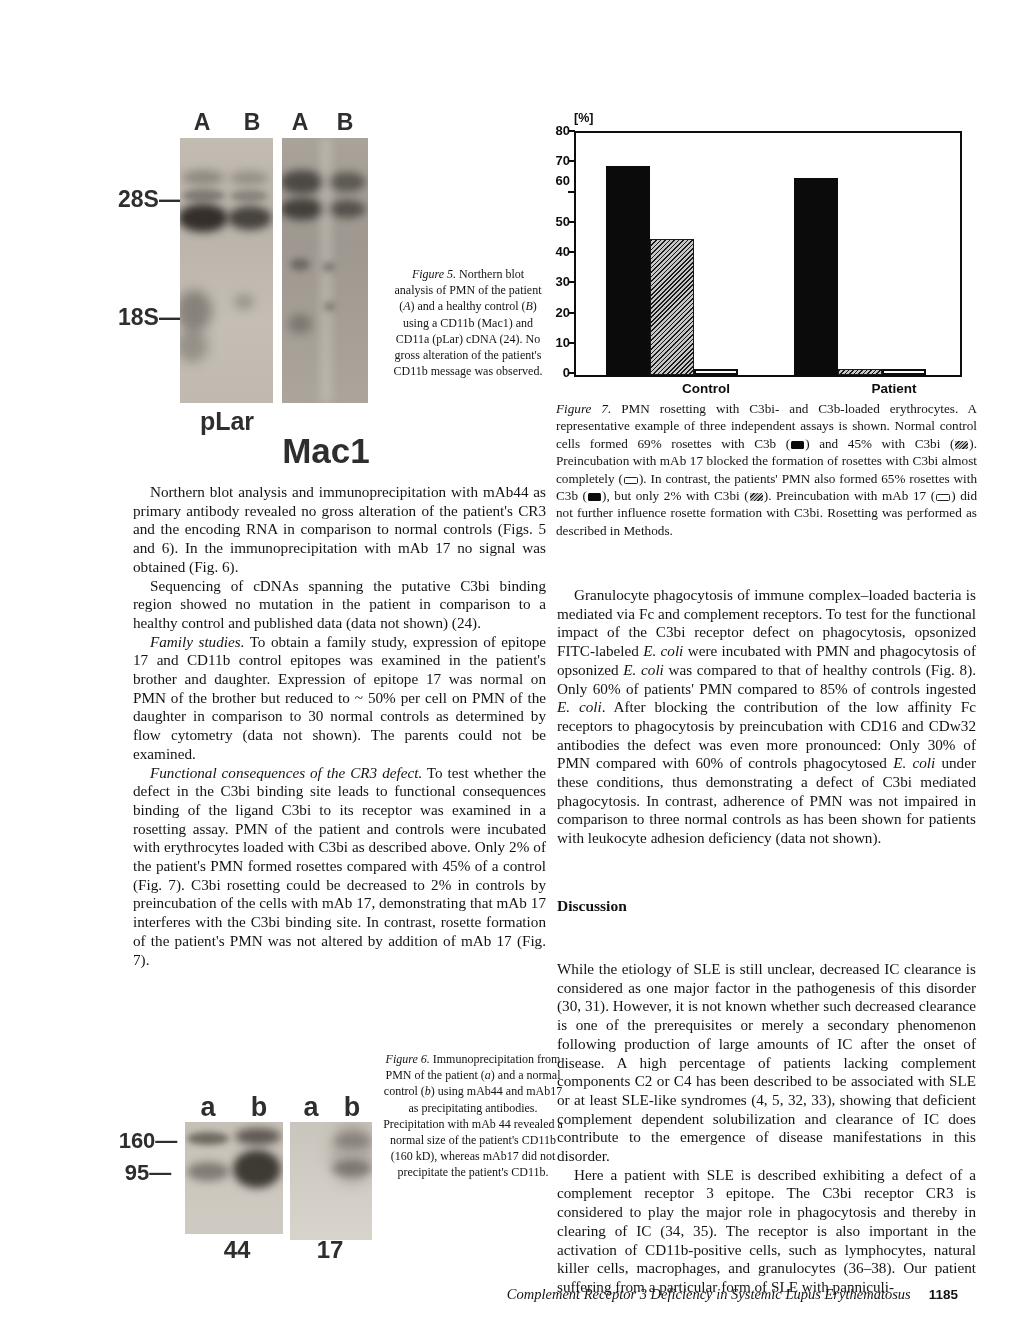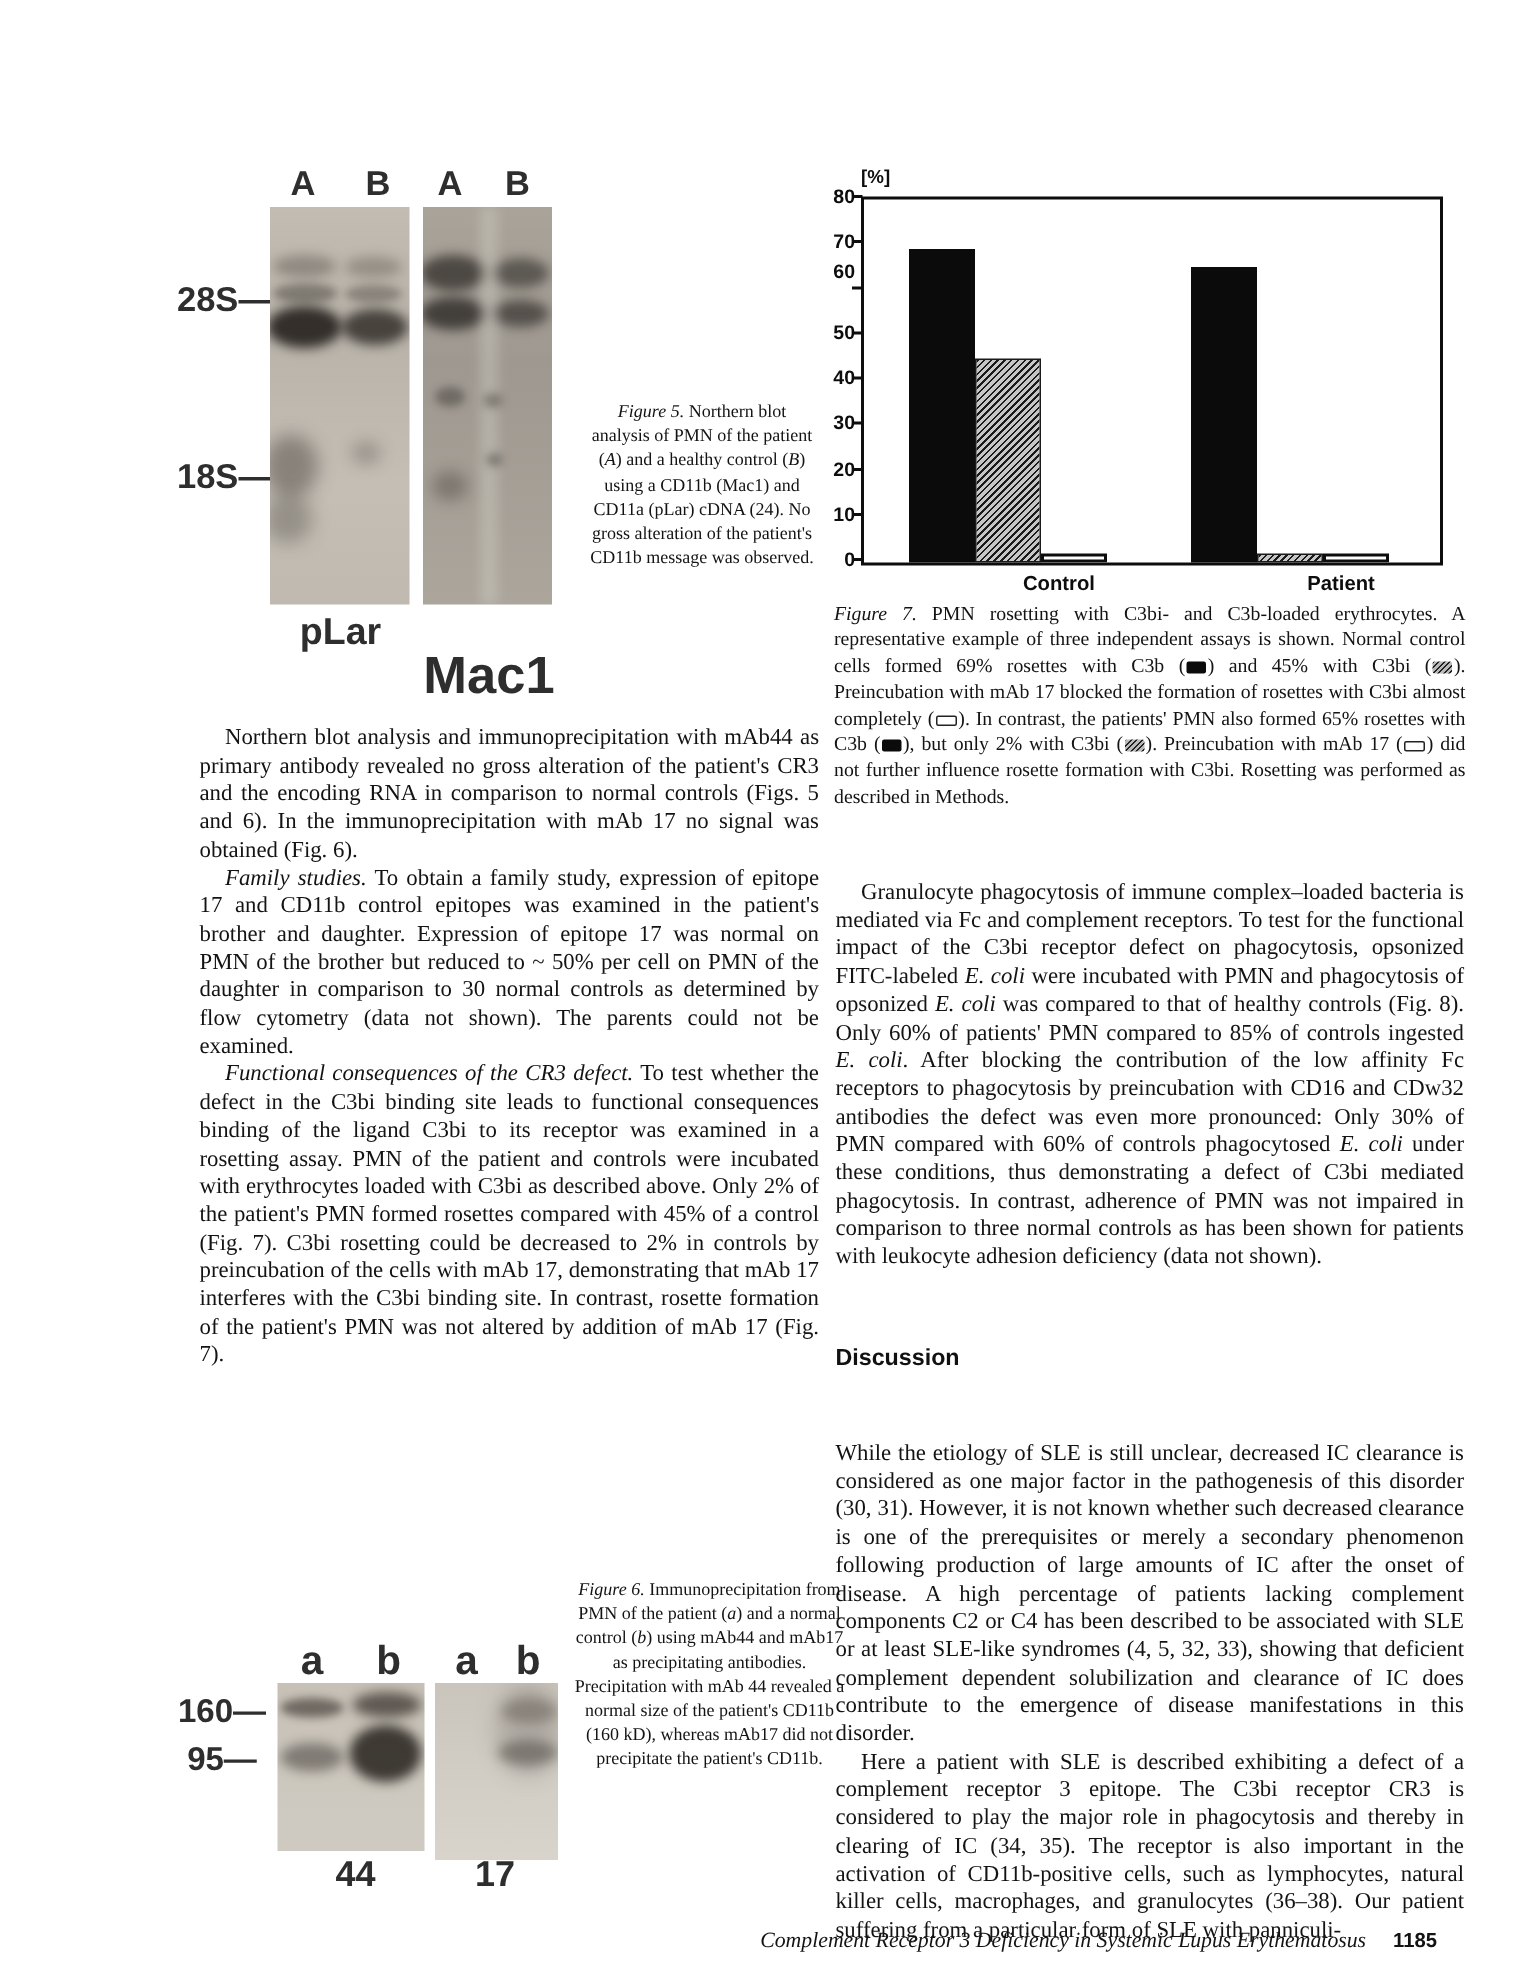--- a/index.html
+++ b/index.html
@@ -41,21 +41,21 @@
   .lg { display:inline-block; vertical-align:-1px; margin:0 1px; }
   .lg.filled { width:13px; height:8px; background:#0b0b0b; border-radius:1.5px; }
   .lg.hatched { width:13px; height:8px; background:repeating-linear-gradient(135deg,#222 0px,#222 1px,#b9b9b9 1px,#b9b9b9 2.6px); border-radius:1.5px; }
   .lg.open { width:12px; height:5px; background:#fff; border:1.5px solid #222; border-radius:1.5px; }
 
   
   .footer { position:absolute; right:62px; top:1286px; white-space:nowrap; font-size:14.5px; }
   .footer .running-title { font-style:italic;margin-left:19px; }
   .footer .page-num { font-family:"Liberation Sans", sans-serif; font-weight:bold; font-style:normal; font-size:13.5px; margin-left:18px; }
 
-  .heading { position:absolute; font-family:Liberation Sans, sans-serif; font-weight:bold; font-size:15.5px; color:#111; }
+  .heading { position:absolute; font-family:Liberation Serif, serif; font-weight:bold; font-size:15.5px; color:#111; }
 </style>
 </head>
 <body>
 
 <div class="page">
 
   <div>
     <div class="sans-label center" style="left:202px; top:109px; font-size:23px;">A</div>
     <div class="sans-label center" style="left:252px; top:109px; font-size:23px;">B</div>
     <div class="sans-label center" style="left:300px; top:109px; font-size:23px;">A</div>
@@ -122,20 +122,21 @@
       <div class="ytick-mark" style="left: 16px; top: 55.25px;"></div>
       <div class="ytick-label" style="top: 18px;">80</div>
       <div class="ytick-mark" style="left: 16px; top: 25px;"></div>
       <div class="cat-label" style="left: 118px; top: 276px;">Control</div>
       <div class="cat-label" style="left: 306px; top: 276px;">Patient</div>
     </div>
   <div class="caption-wide" style="left:556px; top:400px; width:421px;"><i>Figure 7.</i><span> PMN rosetting with C3bi- and C3b-loaded erythrocytes. A representative example of three independent assays is shown. Normal control cells formed 69% rosettes with C3b (</span><span class="lg filled"></span><span>) and 45% with C3bi (</span><span class="lg hatched"></span><span>). Preincubation with mAb 17 blocked the formation of rosettes with C3bi almost completely (</span><span class="lg open"></span><span>). In contrast, the patients' PMN also formed 65% rosettes with C3b (</span><span class="lg filled"></span><span>), but only 2% with C3bi (</span><span class="lg hatched"></span><span>). Preincubation with mAb 17 (</span><span class="lg open"></span><span>) did not further influence rosette formation with C3bi. Rosetting was performed as described in Methods.</span></div>
 
   <div class="body-text" style="left:133px; top:483px; width:413px;">
       <p class="indent"><span>Northern blot analysis and immunoprecipitation with mAb44 as primary antibody revealed no gross alteration of the patient's CR3 and the encoding RNA in comparison to normal controls (Figs. 5 and 6). In the immunoprecipitation with mAb 17 no signal was obtained (Fig. 6).</span></p>
+      <p class="indent"><span>Sequencing of cDNAs spanning the putative C3bi binding region showed no mutation in the patient in comparison to a healthy control and published data (data not shown) (24).</span></p>
       <p class="indent"><i>Family studies.</i><span> To obtain a family study, expression of epitope 17 and CD11b control epitopes was examined in the patient's brother and daughter. Expression of epitope 17 was normal on PMN of the brother but reduced to ~ 50% per cell on PMN of the daughter in comparison to 30 normal controls as determined by flow cytometry (data not shown). The parents could not be examined.</span></p>
       <p class="indent"><i>Functional consequences of the CR3 defect.</i><span> To test whether the defect in the C3bi binding site leads to functional consequences binding of the ligand C3bi to its receptor was examined in a rosetting assay. PMN of the patient and controls were incubated with erythrocytes loaded with C3bi as described above. Only 2% of the patient's PMN formed rosettes compared with 45% of a control (Fig. 7). C3bi rosetting could be decreased to 2% in controls by preincubation of the cells with mAb 17, demonstrating that mAb 17 interferes with the C3bi binding site. In contrast, rosette formation of the patient's PMN was not altered by addition of mAb 17 (Fig. 7).</span></p>
     </div>
 
   <div class="body-text" style="left:557px; top:586px; width:419px;">
       <p class="indent"><span>Granulocyte phagocytosis of immune complex–loaded bacteria is mediated via Fc and complement receptors. To test for the functional impact of the C3bi receptor defect on phagocytosis, opsonized FITC-labeled </span><i>E. coli</i><span> were incubated with PMN and phagocytosis of opsonized </span><i>E. coli</i><span> was compared to that of healthy controls (Fig. 8). Only 60% of patients' PMN compared to 85% of controls ingested </span><i>E. coli</i><span>. After blocking the contribution of the low affinity Fc receptors to phagocytosis by preincubation with CD16 and CDw32 antibodies the defect was even more pronounced: Only 30% of PMN compared with 60% of controls phagocytosed </span><i>E. coli</i><span> under these conditions, thus demonstrating a defect of C3bi mediated phagocytosis. In contrast, adherence of PMN was not impaired in comparison to three normal controls as has been shown for patients with leukocyte adhesion deficiency (data not shown).</span></p>
     </div>
 
   <div class="heading" style="left:557px; top:897px;">Discussion</div>
 

